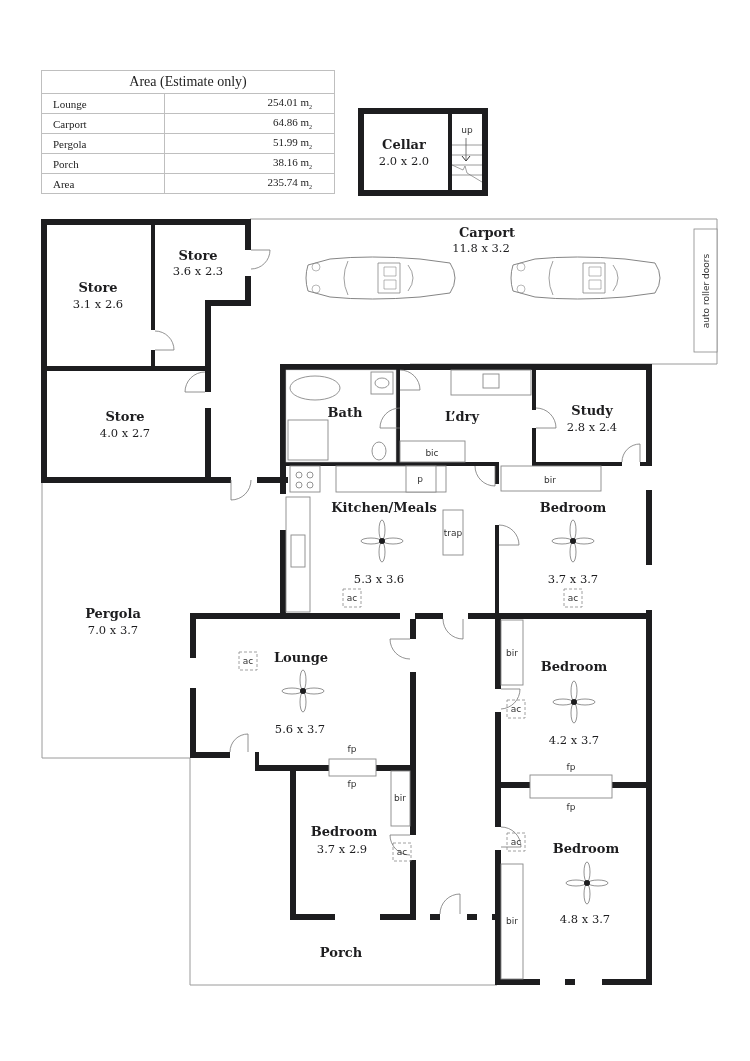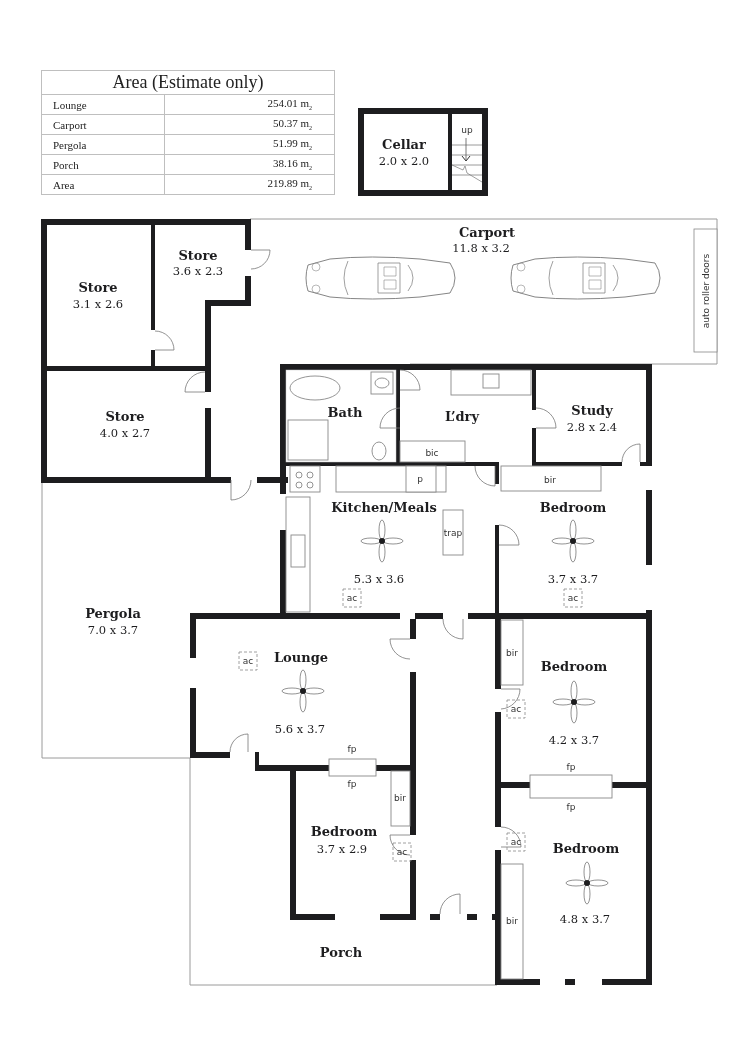--- a/index.html
+++ b/index.html
@@ -2,21 +2,21 @@
 <html><head>
 <meta charset="utf-8">
 <style>
   html, body { margin: 0; padding: 0; background: #ffffff; }
   body { width: 750px; height: 1061px; position: relative; overflow: hidden;
          font-family: "DejaVu Serif", "Liberation Serif", serif; color: #1d1d1f; }
   #plan { position: absolute; left: 0; top: 0; width: 750px; height: 1061px; }
   .area-table { position: absolute; left: 41px; top: 70px; width: 294px; border-collapse: collapse;
                 font-family: "Liberation Serif", serif; font-size: 11px; color: #222; }
   .area-table td, .area-table th { border: 1px solid #bfbfbf; padding: 1px 11px; height: 17px; }
-  .area-table th { font-weight: normal; font-size: 18px; height: 20px; text-align: center; }
+  .area-table th { font-weight: normal; font-size: 14px; height: 20px; text-align: center; }
   .area-table td.val { text-align: right; padding-right: 22px; }
   .area-table td.val sub { font-size: 6px; }
   .lbl { font-family: "DejaVu Serif", serif; font-weight: bold; fill: #1d1d1f; font-size: 13px; text-anchor: middle; }
   .dim { font-family: "DejaVu Serif", serif; fill: #1d1d1f; font-size: 11.5px; text-anchor: middle; }
   .sm  { font-family: "DejaVu Sans", sans-serif; fill: #333; font-size: 9px; text-anchor: middle; }
   .wall { fill: #1d1d1f; }
   .thin { stroke: #9a9a9a; stroke-width: 1; fill: none; }
   .door { stroke: #777; stroke-width: 0.8; fill: none; }
   .fix { stroke: #888; stroke-width: 0.9; fill: #fff; }
 </style>
@@ -27,33 +27,33 @@
   <tbody>
       <tr>
         <th colspan="2">Area (Estimate only)</th>
       </tr>
   <tr>
     <td>Lounge</td>
     <td class="val"><span>254.01</span> <span>m</span><sub>2</sub></td>
   </tr>
   <tr>
     <td>Carport</td>
-    <td class="val"><span>50.37</span> <span>m</span><sub>2</sub></td>
+    <td class="val"><span>64.86</span> <span>m</span><sub>2</sub></td>
   </tr>
   <tr>
     <td>Pergola</td>
     <td class="val"><span>51.99</span> <span>m</span><sub>2</sub></td>
   </tr>
   <tr>
     <td>Porch</td>
     <td class="val"><span>38.16</span> <span>m</span><sub>2</sub></td>
   </tr>
   <tr>
     <td>Area</td>
-    <td class="val"><span>219.89</span> <span>m</span><sub>2</sub></td>
+    <td class="val"><span>235.74</span> <span>m</span><sub>2</sub></td>
   </tr>
 </tbody>
   </table>
 
 <svg id="plan" viewBox="0 0 750 1061">
   <defs>
     <g id="fan">
       <ellipse cx="0" cy="-11" rx="3" ry="10" fill="#fff" stroke="#777" stroke-width="0.8"></ellipse>
       <ellipse cx="0" cy="11" rx="3" ry="10" fill="#fff" stroke="#777" stroke-width="0.8"></ellipse>
       <ellipse cx="-11" cy="0" rx="10" ry="3" fill="#fff" stroke="#777" stroke-width="0.8"></ellipse>

